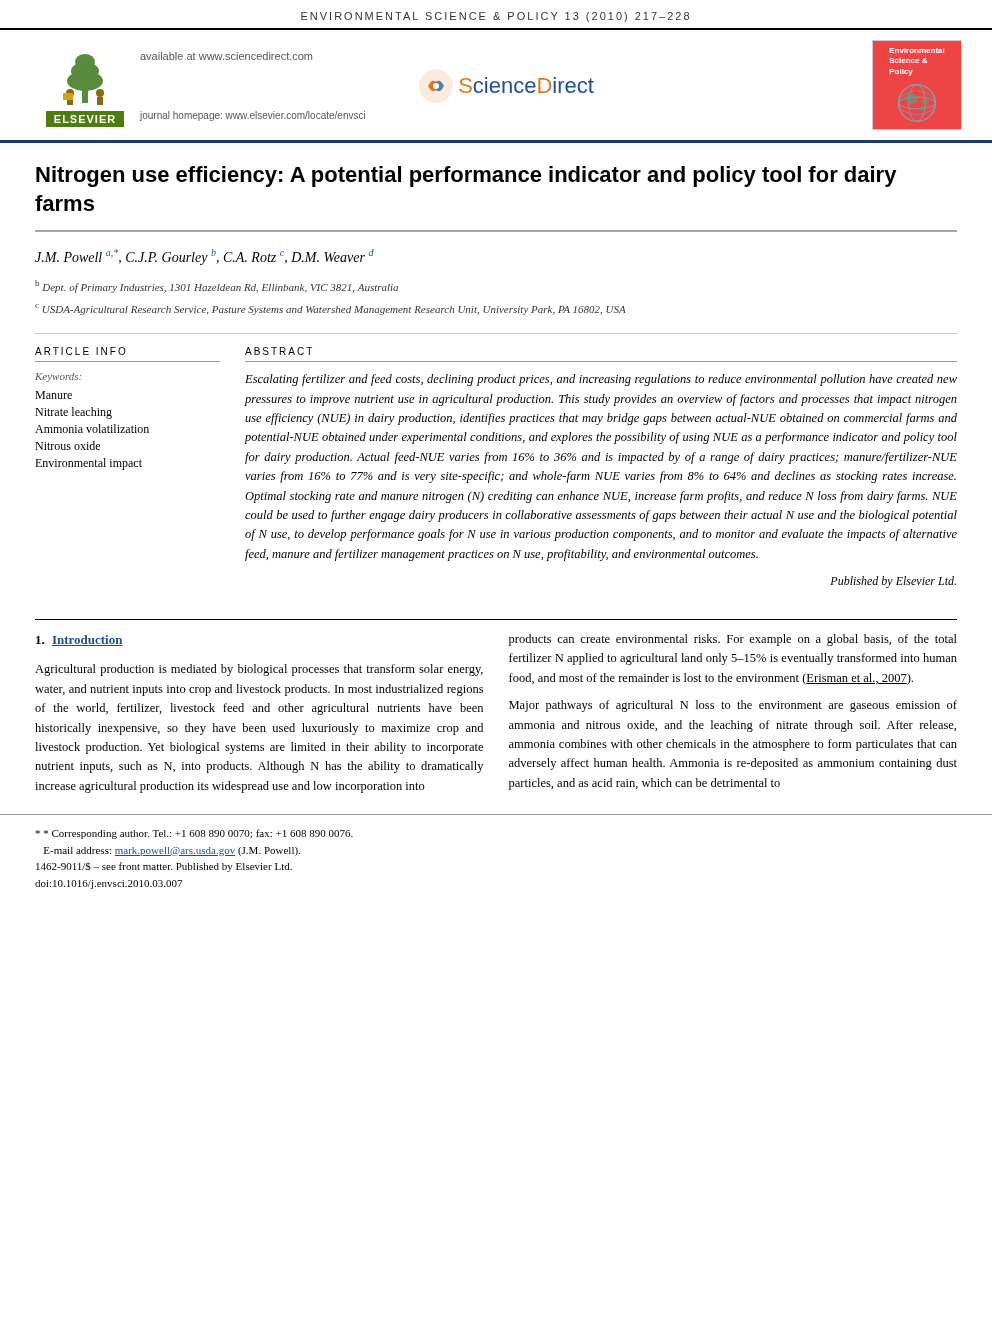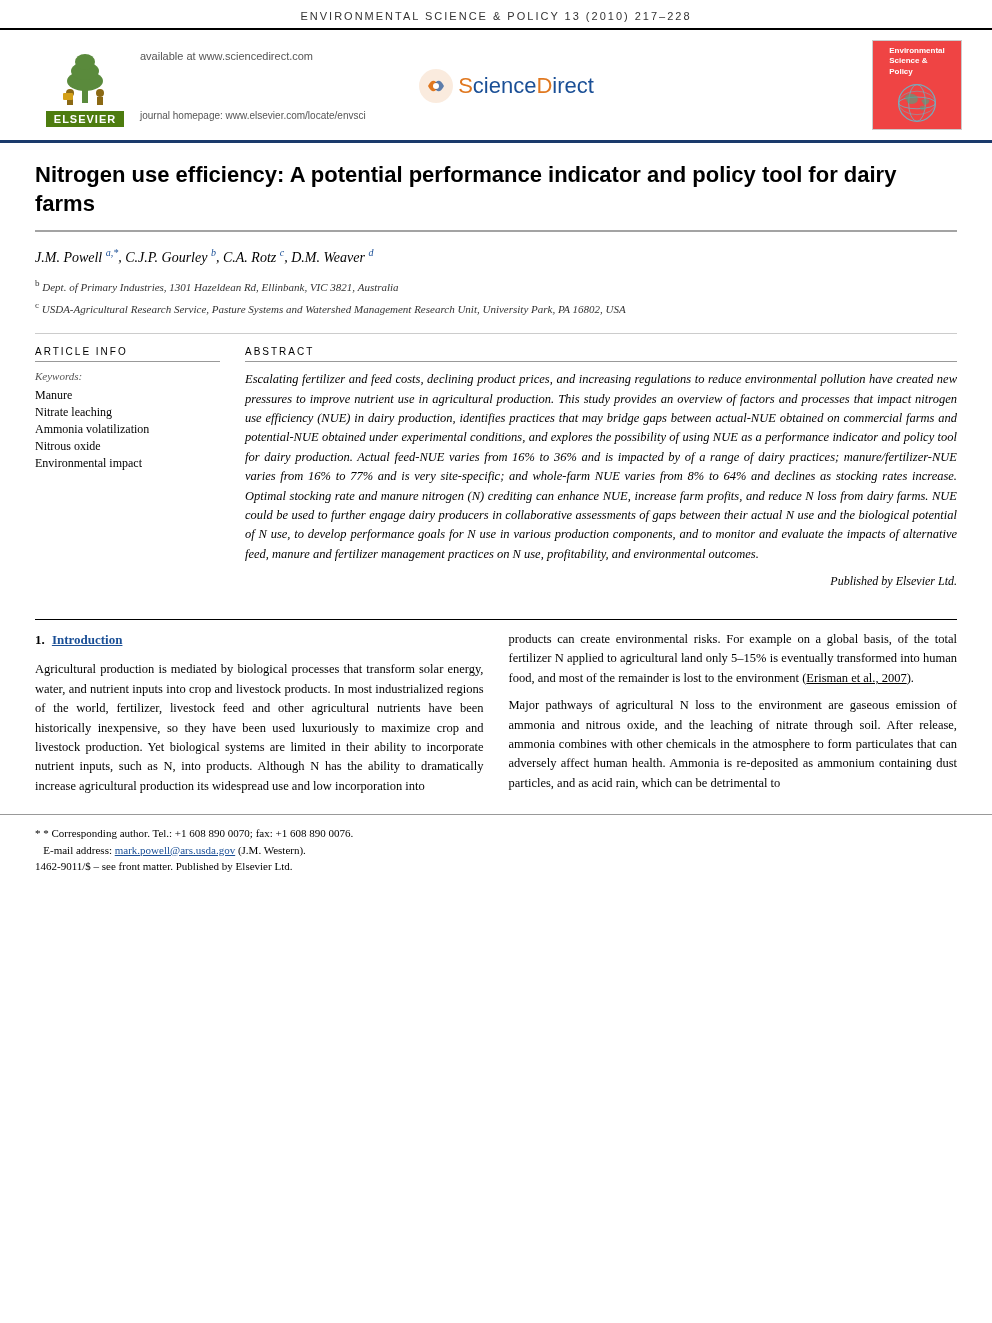--- a/index.html
+++ b/index.html
@@ -442,18 +442,21 @@
       </div>
     </div>
 
   </div>
 
   <div class="footnote-area">
     <div class="footnote-text">
       * <span>* Corresponding author. Tel.: +1 608 890 0070; fax: +1 608 890 0076.</span>
     </div>
     <div class="footnote-text">
-      &nbsp;&nbsp;&nbsp;<span>E-mail address:</span> <a href="#">mark.powell@ars.usda.gov</a><span> (J.M. Western).</span>
+      &nbsp;&nbsp;&nbsp;<span>E-mail address:</span> <a href="#">mark.powell@ars.usda.gov</a><span> (J.M. Powell).</span>
     </div>
     <div class="footnote-text">1462-9011/$ – see front matter. Published by Elsevier Ltd.</div>
+    <div class="footnote-text">
+      <span>doi:10.1016/j.envsci.2010.03.007</span>
+    </div>
   </div>
 
 </div>
 
 </body></html>

